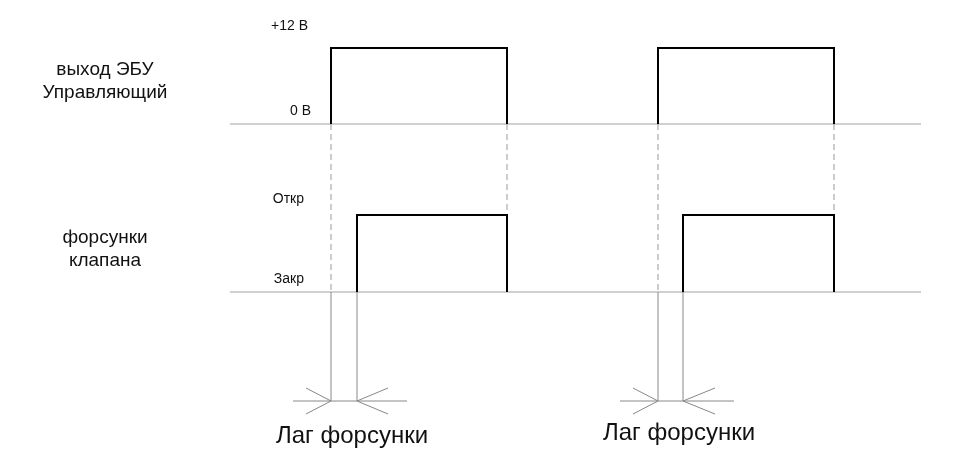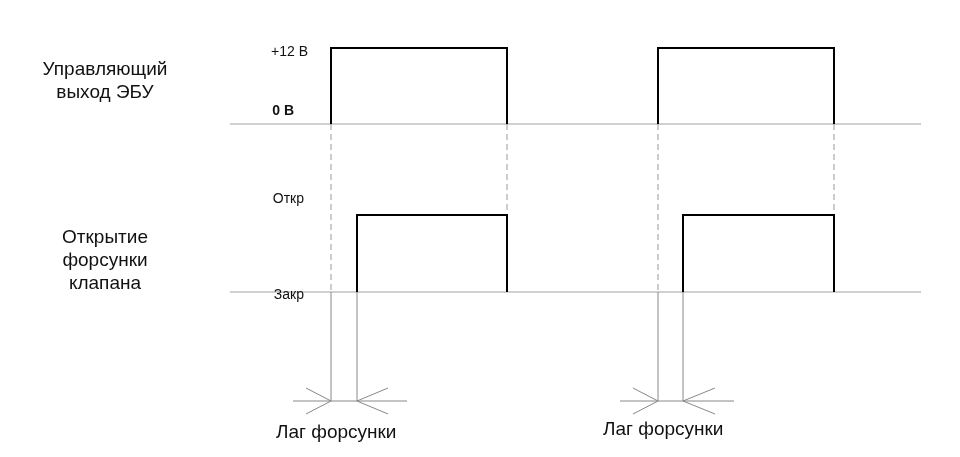--- a/index.html
+++ b/index.html
@@ -1,21 +1,21 @@
 <!DOCTYPE html>
 <html><head>
 <meta charset="utf-8">
 <style>
   html, body { margin:0; padding:0; background:#ffffff; }
   body { width:960px; height:457px; position:relative; overflow:hidden; font-family:"Liberation Sans", sans-serif; }
   svg { position:absolute; left:0; top:0; }
   .lbl { position:absolute; color:#111; font-family:"Liberation Sans", sans-serif; white-space:nowrap; }
   .row-title { font-size:19px; text-align:center; line-height:23px; }
   .level { font-size:14px; text-align:right; width:60px; }
-  .lag { font-size:19px; }
+  .lag { font-size:24px; }
 </style>
 </head>
 <body>
 
 <svg width="960" height="457" viewBox="0 0 960 457">
 
   <line x1="230" y1="124" x2="921" y2="124" stroke="#c0c0c0" stroke-width="1.5"></line>
   <line x1="230" y1="292" x2="921" y2="292" stroke="#c0c0c0" stroke-width="1.5"></line>
 
   <g stroke="#999" stroke-width="1" stroke-dasharray="6,4">
@@ -53,28 +53,27 @@
   <g stroke="#888" stroke-width="1" fill="none">
     <line x1="620" y1="401" x2="734" y2="401"></line>
     <line x1="633" y1="388" x2="658" y2="401"></line>
     <line x1="633" y1="414" x2="658" y2="401"></line>
     <line x1="715" y1="388" x2="683" y2="401"></line>
     <line x1="715" y1="414" x2="683" y2="401"></line>
   </g>
 </svg>
 
 <div class="lbl row-title" style="left:30px; top:57px; width:150px;">
+  <div>выход ЭБУ</div>
   <div>Управляющий</div>
-  <div>выход ЭБУ</div>
 </div>
 <div class="lbl row-title" style="left:30px; top:225px; width:150px;">
-  <div>Открытие</div>
   <div>форсунки</div>
   <div>клапана</div>
 </div>
 
-<div class="lbl level" style="left:248px; top:43px;">+12 В</div>
-<div class="lbl level" style="left:234px; top:102px;font-weight:bold;">0 В</div>
+<div class="lbl level" style="left:248px; top:17px;">+12 В</div>
+<div class="lbl level" style="left:251px; top:102px;">0 В</div>
 <div class="lbl level" style="left:244px; top:190px;">Откр</div>
-<div class="lbl level" style="left:244px; top:270px;margin-top:16px;">Закр</div>
+<div class="lbl level" style="left:244px; top:270px;">Закр</div>
 
 <div class="lbl lag" style="left:276px; top:421px;">Лаг форсунки</div>
 <div class="lbl lag" style="left:603px; top:418px;">Лаг форсунки</div>
 
 </body></html>

